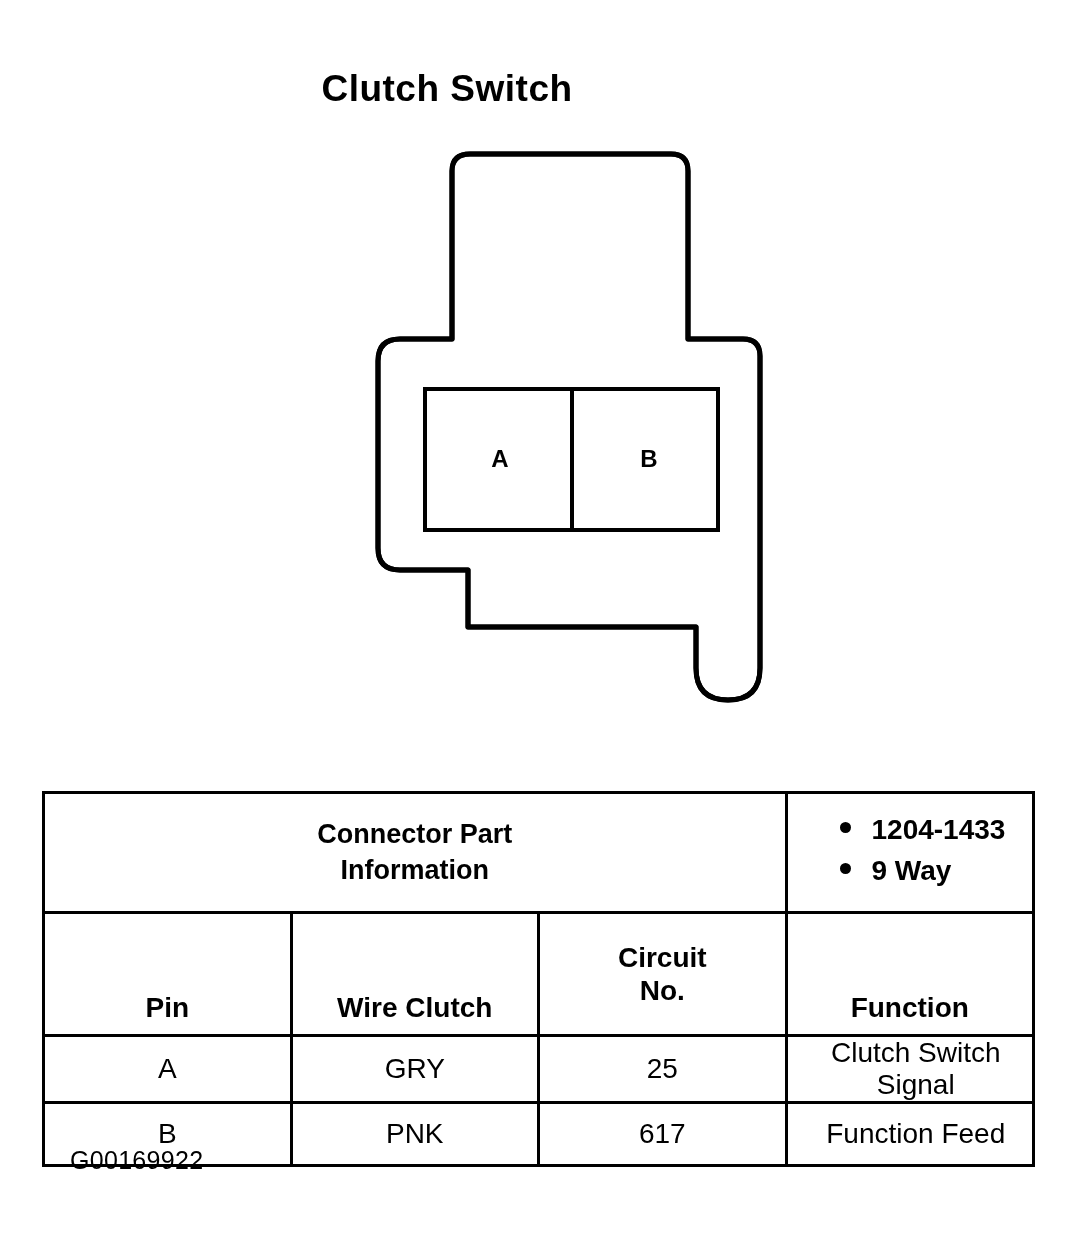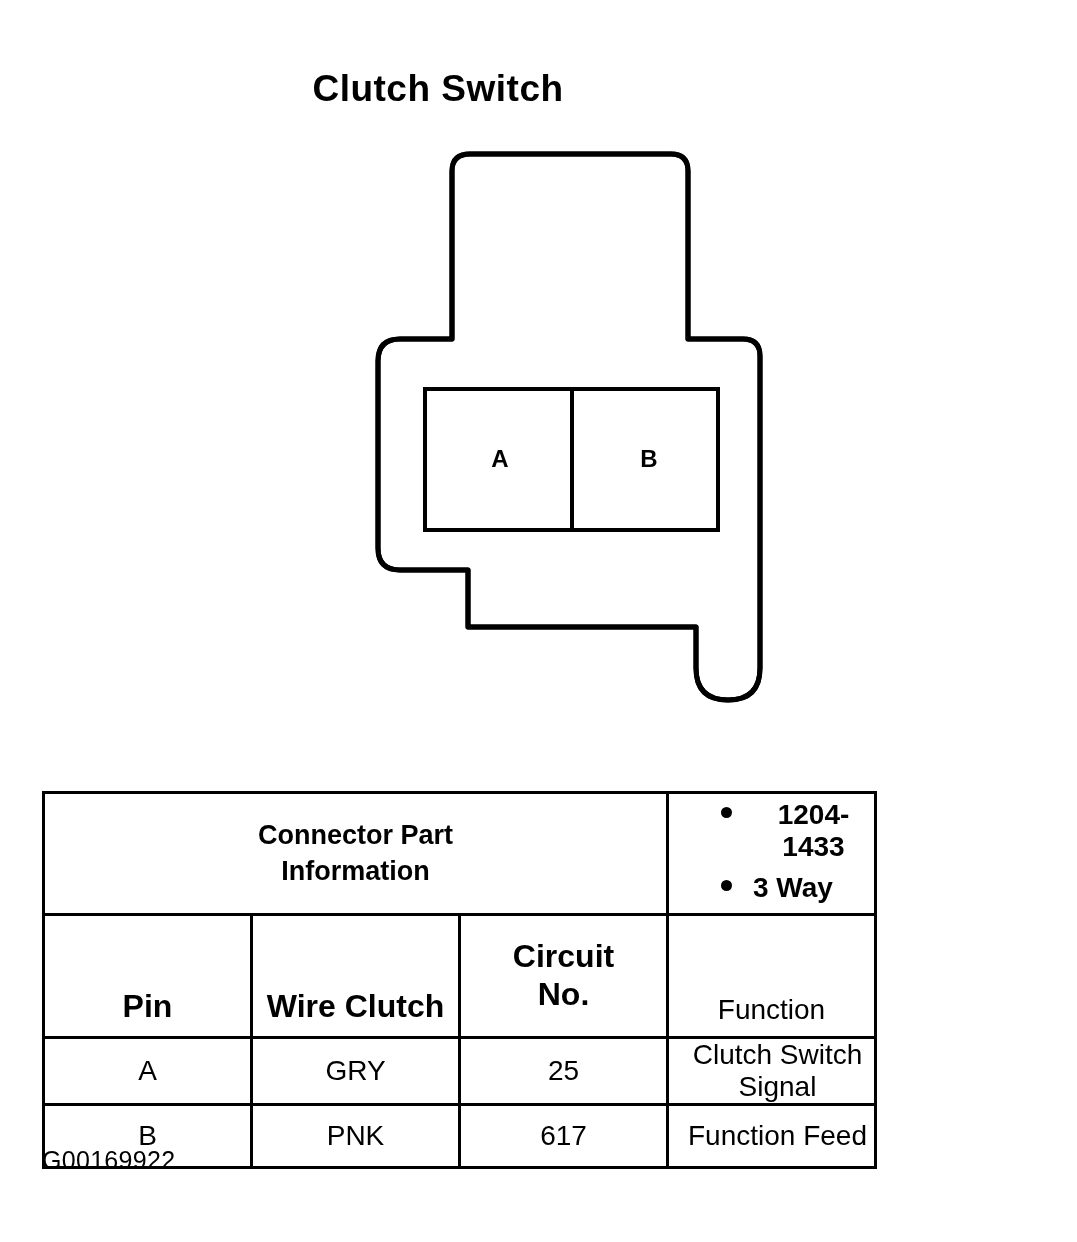--- a/index.html
+++ b/index.html
@@ -12,21 +12,21 @@
     height: 1242px;
     position: relative;
     font-family: "Liberation Sans", sans-serif;
     color: #000000;
     overflow: hidden;
   }
 
   
   #figure-title {
     position: absolute;
-    left: 0;
+    left: 9px;
     top: 68px;
     width: 876px;
     text-align: center;
     font-size: 37px;
     font-weight: bold;
     letter-spacing: 0.5px;
   }
 
   
   #connector-diagram {
@@ -46,21 +46,21 @@
     fill: #000000;
     text-anchor: middle;
     dominant-baseline: middle;
   }
 
   
   #connector-table {
     position: absolute;
     left: 42px;
     top: 791px;
-    width: 835px;
+    width: 993px;
     border-collapse: collapse;
     table-layout: fixed;
   }
   #connector-table td {
     border: 3px solid #000000;
     padding: 0;
     vertical-align: middle;
     text-align: center;
   }
 
@@ -89,28 +89,28 @@
     background: #000;
     display: inline-block;
     margin-right: 21px;
     flex: none;
     position: relative;
     top: -6px;
   }
 
   .col-head {
     height: 110px;
-    font-size: 32px;
+    font-size: 28px;
     font-weight: bold;
     line-height: 1.18;
   }
   .col-head-fn {
     height: 110px;
     font-size: 28px;
-    font-weight: normal;
+    font-weight: bold;
     border-radius: 23px;
   }
   .col-head-pad {
     vertical-align: bottom !important;
     padding-bottom: 10px !important;
   }
 
   .data-cell {
     height: 60px;
     font-size: 28px;
@@ -128,20 +128,21 @@
   .w-function { width: 467px; }
 
   
   #figure-caption {
     position: absolute;
     left: 42px;
     top: 1146px;
     font-size: 25px;
     font-weight: normal;
     letter-spacing: 0.3px;
+    padding-left: 28px;
   }
 </style>
 </head>
 <body>
 
 <div id="figure-title">Clutch Switch</div>
 
 <div id="connector-diagram">
   <svg id="connector-svg" width="1077" height="600" viewBox="0 0 1077 600">
 
@@ -201,21 +202,21 @@
         <div>Connector Part</div>
         <div>Information</div>
       </td>
       <td class="cell-part-bullets">
         <div class="bullet-row">
           <span class="bullet-dot"></span>
           <span>1204-1433</span>
         </div>
         <div class="bullet-row">
           <span class="bullet-dot"></span>
-          <span>3 Way</span>
+          <span>9 Way</span>
         </div>
       </td>
     </tr>
 
     <tr>
       <td class="col-head col-head-pad w-pin">Pin</td>
       <td class="col-head col-head-pad w-wire">Wire Clutch</td>
       <td class="col-head w-circuit">
         <div>Circuit</div>
         <div>No.</div>

